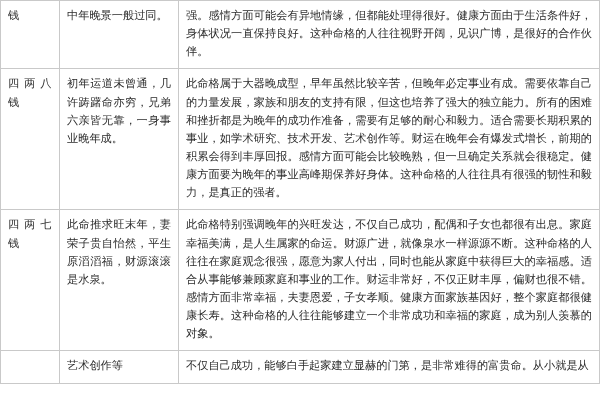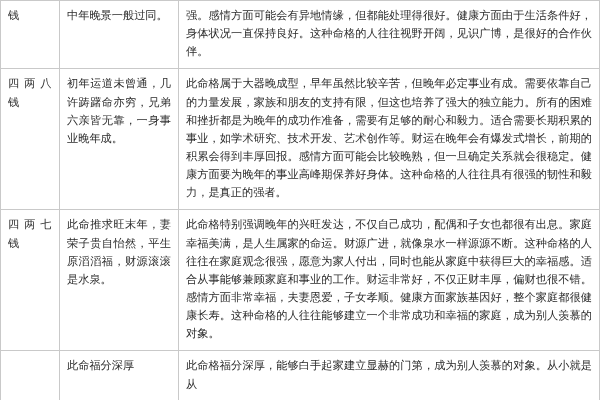--- a/index.html
+++ b/index.html
@@ -75,18 +75,18 @@
         <td class="col-poem">初年运道未曾通，几许踌躇命亦穷，兄弟六亲皆无靠，一身事业晚年成。</td>
         <td class="col-desc">此命格属于大器晚成型，早年虽然比较辛苦，但晚年必定事业有成。需要依靠自己的力量发展，家族和朋友的支持有限，但这也培养了强大的独立能力。所有的困难和挫折都是为晚年的成功作准备，需要有足够的耐心和毅力。适合需要长期积累的事业，如学术研究、技术开发、艺术创作等。财运在晚年会有爆发式增长，前期的积累会得到丰厚回报。感情方面可能会比较晚熟，但一旦确定关系就会很稳定。健康方面要为晚年的事业高峰期保养好身体。这种命格的人往往具有很强的韧性和毅力，是真正的强者。</td>
       </tr>
       <tr>
         <td class="col-weight">四两七钱</td>
         <td class="col-poem">此命推求旺末年，妻荣子贵自怡然，平生原滔滔福，财源滚滚是水泉。</td>
         <td class="col-desc">此命格特别强调晚年的兴旺发达，不仅自己成功，配偶和子女也都很有出息。家庭幸福美满，是人生属家的命运。财源广进，就像泉水一样源源不断。这种命格的人往往在家庭观念很强，愿意为家人付出，同时也能从家庭中获得巨大的幸福感。适合从事能够兼顾家庭和事业的工作。财运非常好，不仅正财丰厚，偏财也很不错。感情方面非常幸福，夫妻恩爱，子女孝顺。健康方面家族基因好，整个家庭都很健康长寿。这种命格的人往往能够建立一个非常成功和幸福的家庭，成为别人羡慕的对象。</td>
       </tr>
       <tr class="partial-row">
         <td class="col-weight"></td>
-        <td class="col-poem">此命福分深厚</td>
-        <td class="col-desc">此命格福分深厚，能够白手起家建立显赫的门第，成为别人羡慕的对象。从小就是从</td>
+        <td class="col-poem">艺术创作等</td>
+        <td class="col-desc">不仅自己成功，能够白手起家建立显赫的门第，是非常难得的富贵命。从小就是从</td>
       </tr>
     </tbody>
   </table>
 </div>
 
 </body></html>

